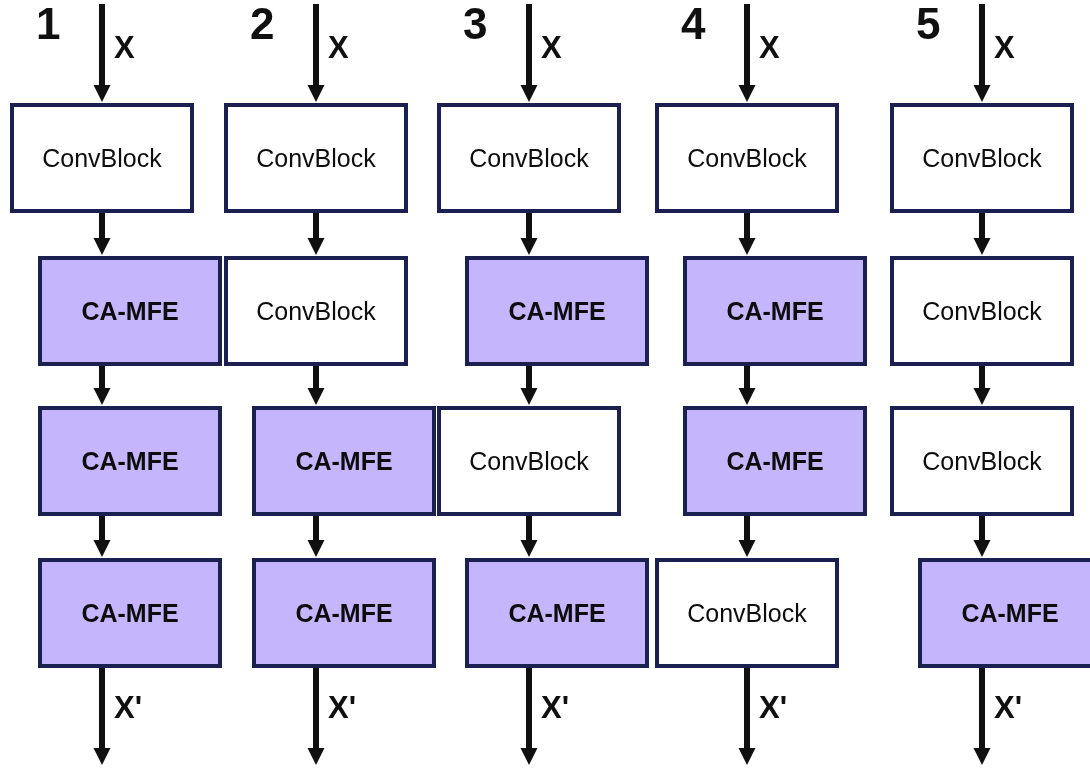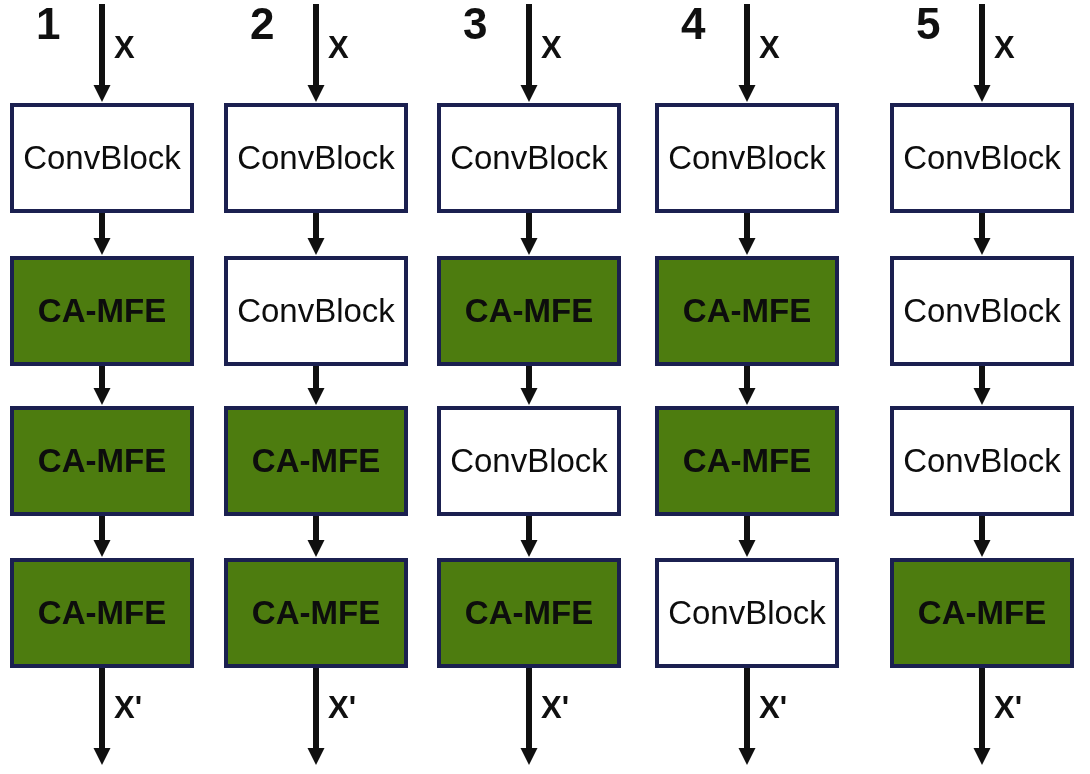--- a/index.html
+++ b/index.html
@@ -67,35 +67,36 @@
     left: 10px;
     width: 184px;
     box-sizing: border-box;
     border: 4px solid #1b2050;
     display: flex;
     align-items: center;
     justify-content: center;
     text-align: center;
   }
   .block .block-label {
-    font-size: 33px;
+    font-size: 25px;
     color: #0d0d0d;
     line-height: 1.05;
     white-space: nowrap;
   }
 
   .block.conv {
     background: #ffffff;
   }
   .block.conv .block-label {
     font-weight: normal;
   }
 
   .block.camfe {
-    background: #4d7c0f;
+    background: #c4b5fd;
+    margin-left: 28px;
   }
   .block.camfe .block-label {
     font-weight: bold;
   }
 
   
   .row-0 { top: 103px;  height: 110px; }
   .row-1 { top: 256px;  height: 110px; }
   .row-2 { top: 406px;  height: 110px; }
   .row-3 { top: 558px;  height: 110px; }

